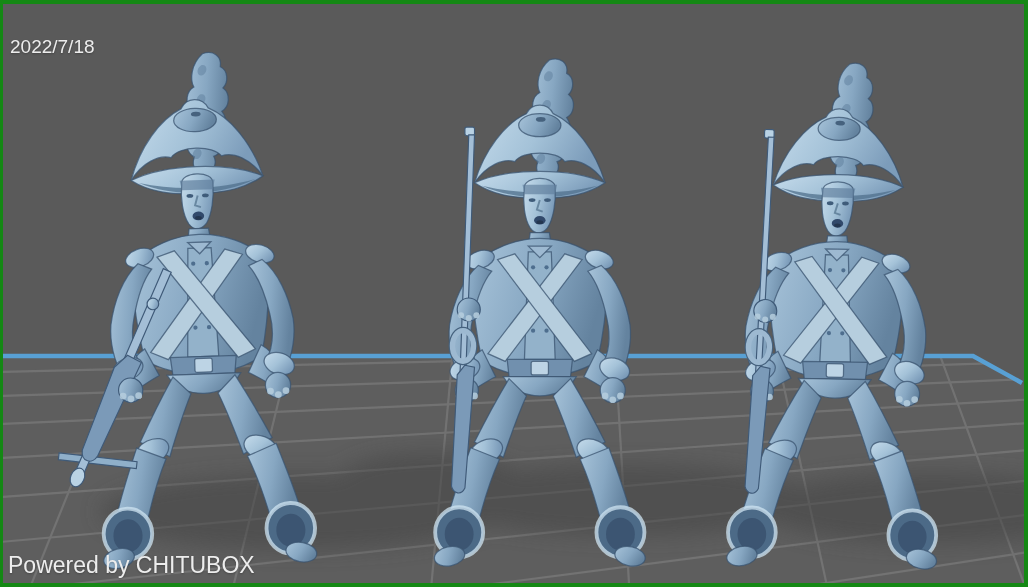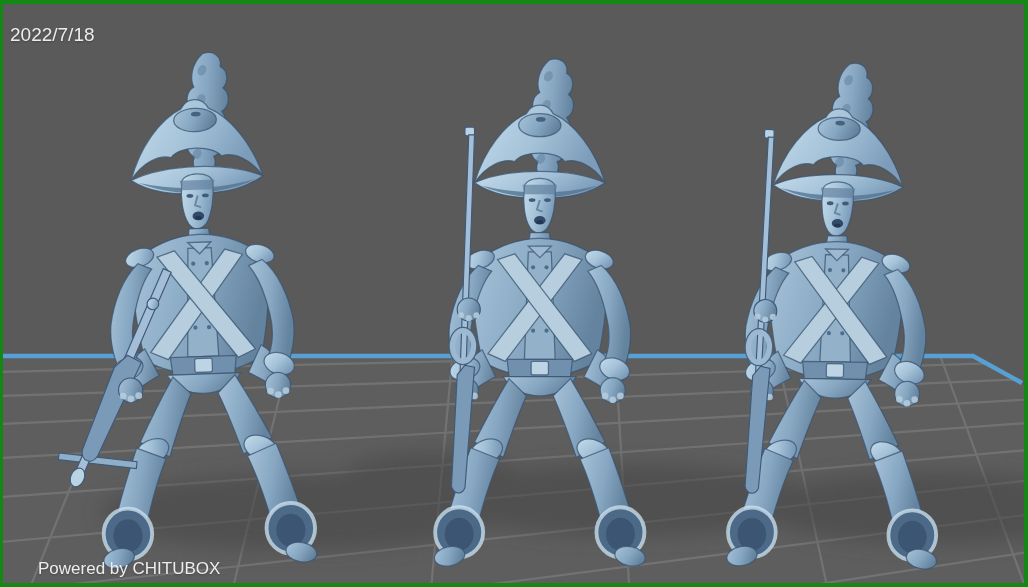--- a/index.html
+++ b/index.html
@@ -4,22 +4,22 @@
 <style>
   html,body{margin:0;padding:0;background:#222;}
   #stage{position:relative;width:1028px;height:587px;overflow:hidden;
          font-family:"Liberation Sans",sans-serif;}
   .frame{position:absolute;inset:0;background:#148814;}
   .viewport{position:absolute;left:3px;top:4px;right:4px;bottom:4px;
             background:#5a5a5a;overflow:hidden;cursor:grab;}
   .scene-svg{position:absolute;left:-3px;top:-4px;width:1028px;height:587px;}
   .overlay-label{position:absolute;color:#ededed;user-select:none;
                  text-shadow:0 1px 2px rgba(0,0,0,.25);}
-  .date-label{left:7px;top:20px;font-size:19px;}
-  .watermark-label{left:5px;bottom:4px;font-size:17px;margin-left:30px;}
+  .date-label{left:7px;top:32px;font-size:19px;}
+  .watermark-label{left:5px;bottom:4px;font-size:23px;}
 </style>
 </head>
 <body>
 
 <div id="stage">
   <div class="frame">
     <div class="viewport">
 
       <svg class="scene-svg" viewBox="0 0 1028 587">
         <defs>

